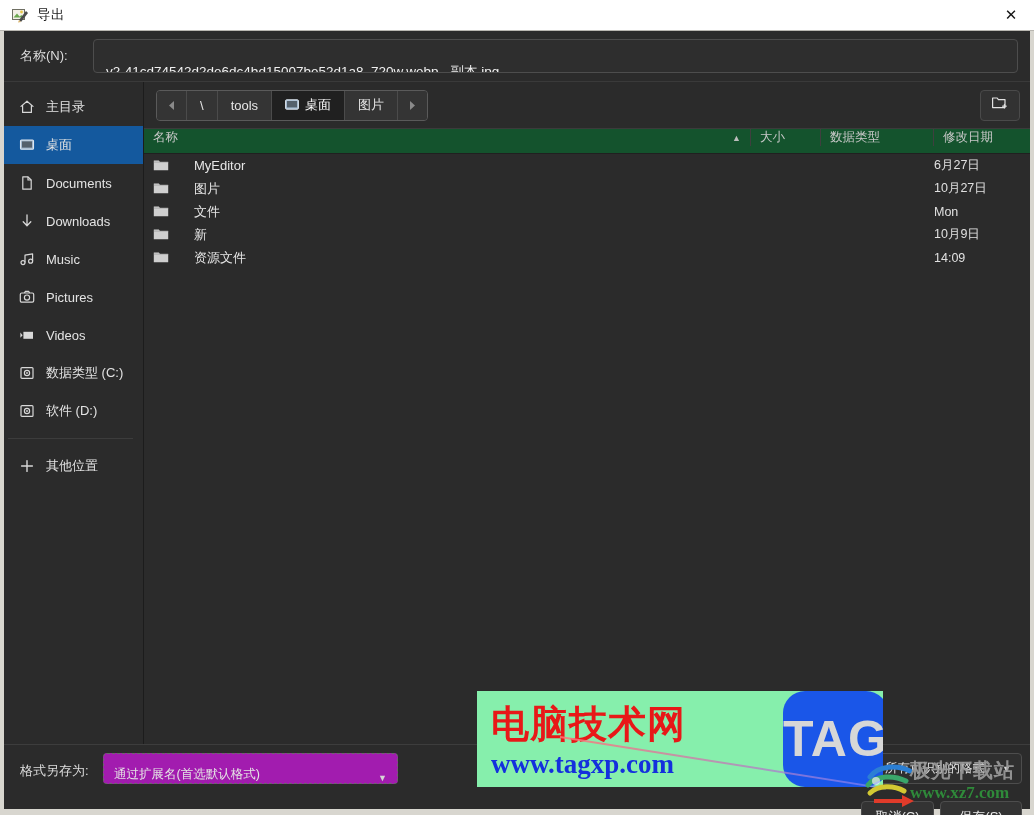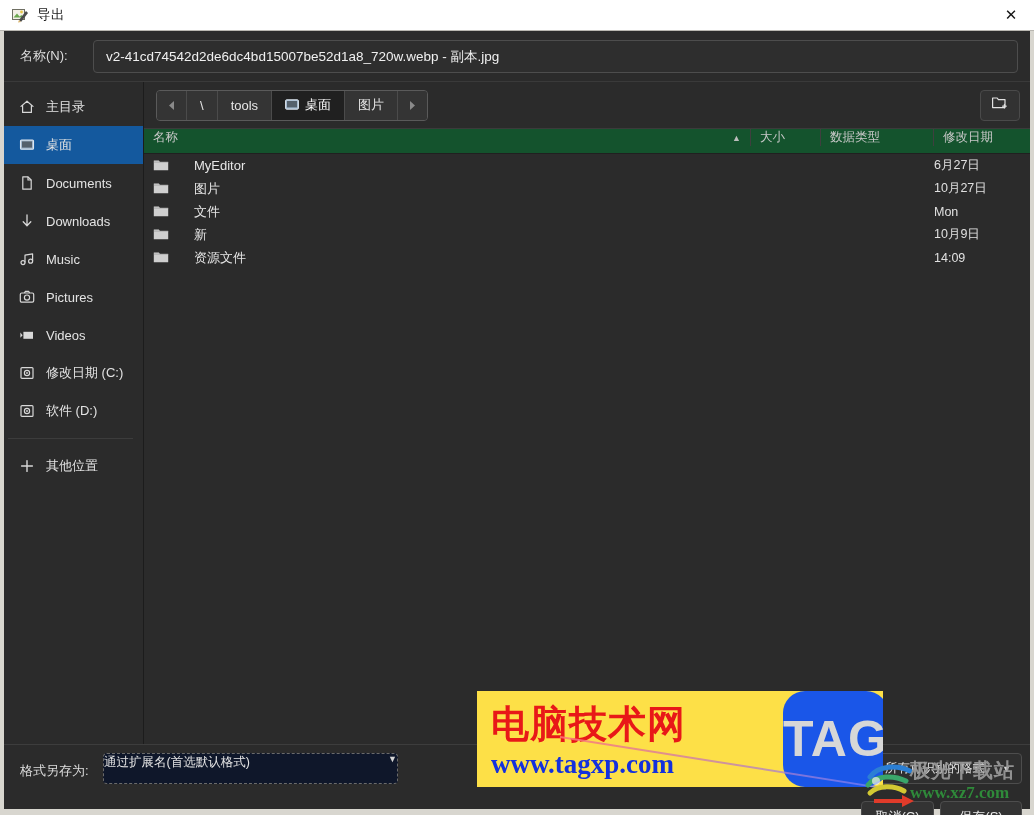--- a/index.html
+++ b/index.html
@@ -57,21 +57,21 @@
     font-size: 13px; color: #dcdcdc;
   }
   .name-input {
     margin-left: 11px;
     width: 925px; height: 33px;
     background: #2e2e2e;
     border: 1px solid #4d4d4d;
     border-radius: 4px;
     color: #f0f0f0;
     font-size: 13.5px;
-    padding: 0 12px;
+    padding: 16px 12px;
     line-height: 31px;
     white-space: nowrap; overflow: hidden;
     font-family: "Liberation Sans", sans-serif;
   }
 
   
   .main {
     position: absolute; left: 0; top: 50px; width: 1026px; height: 663px;
     display: flex;
     border-top: 1px solid #3a3a3a;
@@ -172,24 +172,24 @@
     border-top: 1px solid #3d3d3d;
     background: #2b2b2b;
   }
   .fmt-label {
     position: absolute; left: 16px; top: 17px;
     font-size: 13px; color: #dcdcdc;
   }
   .fmt-combo {
     position: absolute; left: 99px; top: 722px;
     width: 295px; height: 31px;
-    background: #0f172a;
+    background: #a21caf;
     border: 1px dashed #6a6a6a; border-radius: 4px;
-    display: flex; align-items: flex-start;
-    color: #e4e4e4; font-size: 12.5px; padding: 0 0;
+    display: flex; align-items: flex-end;
+    color: #e4e4e4; font-size: 12.5px; padding: 0 10px;
   }
   .filter-combo {
     position: absolute; left: 870px; top: 722px;
     width: 148px; height: 31px;
     background: #2f2f2f; border: 1px solid #4d4d4d; border-radius: 4px;
     display: flex; align-items: center;
     color: #e4e4e4; font-size: 12.5px; padding: 0 10px;
   }
   .combo-caret { margin-left: auto; font-size: 9px; color: #d6d6d6; }
   .btn {
@@ -198,21 +198,21 @@
     background: #333333; color: #eaeaea; font-size: 13px;
     display: flex; align-items: center; justify-content: center;
   }
   .btn-cancel { left: 857px; top: 770px; width: 73px; }
   .btn-save   { left: 936px; top: 770px; width: 82px; }
 
   
   .wm-tag {
     position: absolute; left: 477px; top: 691px;
     width: 406px; height: 96px;
-    background: #fde047;
+    background: #86efac;
     display: flex; align-items: stretch;
     overflow: hidden;
     gap: 44px;
   }
   .wm-tag-text {
     flex: 0 0 262px; padding: 4px 0 0 14px;
     display: flex; flex-direction: column; justify-content: center;
   }
   .wm-cn {
     color: #e81818; font-weight: bold; font-size: 38px;
@@ -358,21 +358,21 @@
         </div>
 
         <div class="side-item">
           <span class="side-ico">
             <svg width="16" height="16" viewBox="0 0 16 16">
                 <rect x="2" y="2.6" width="12" height="10.8" rx="1" fill="none" stroke="#d8d8d8" stroke-width="1.2"></rect>
                 <circle cx="8" cy="8" r="2.6" fill="none" stroke="#d8d8d8" stroke-width="1.2"></circle>
                 <circle cx="8" cy="8" r="0.9" fill="#d8d8d8"></circle>
               </svg>
           </span>
-          <span>修改日期 (C:)</span>
+          <span>数据类型 (C:)</span>
         </div>
 
         <div class="side-item">
           <span class="side-ico">
             <svg width="16" height="16" viewBox="0 0 16 16">
                 <rect x="2" y="2.6" width="12" height="10.8" rx="1" fill="none" stroke="#d8d8d8" stroke-width="1.2"></rect>
                 <circle cx="8" cy="8" r="2.6" fill="none" stroke="#d8d8d8" stroke-width="1.2"></circle>
                 <circle cx="8" cy="8" r="0.9" fill="#d8d8d8"></circle>
               </svg>
           </span>

